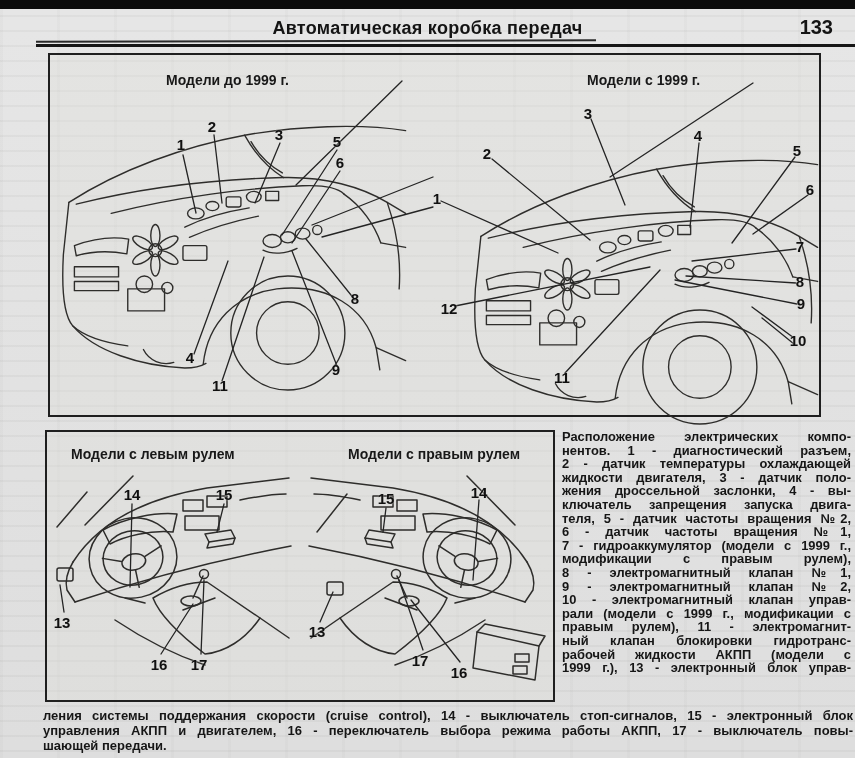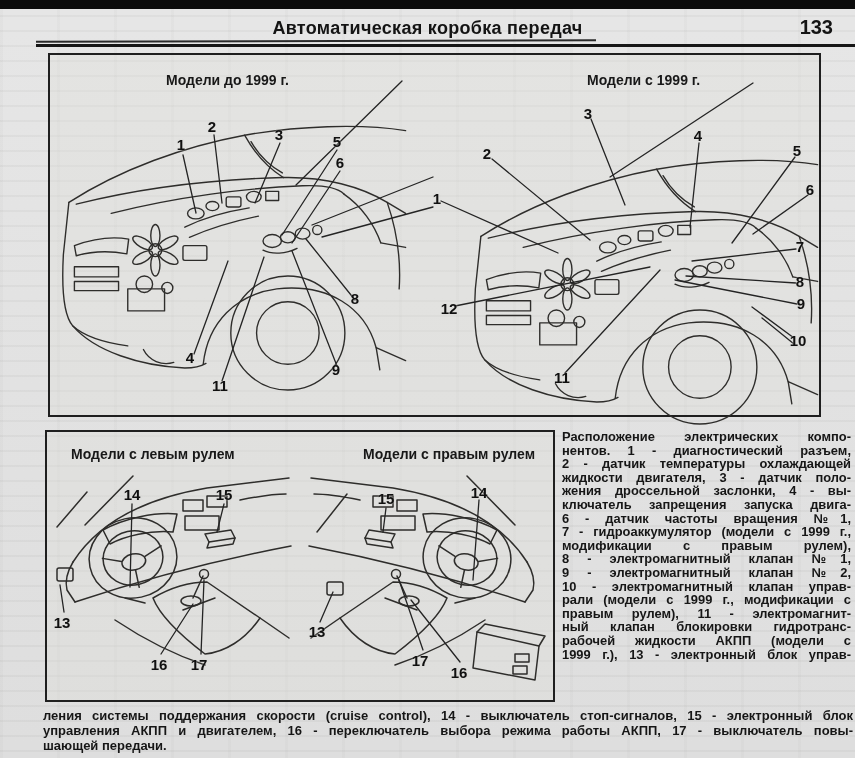--- a/index.html
+++ b/index.html
@@ -220,21 +220,21 @@
     <div class="co" style="left:750px; top:191px;">7</div>
     <div class="co" style="left:750px; top:226px;">8</div>
     <div class="co" style="left:751px; top:248px;">9</div>
     <div class="co" style="left:748px; top:285px;">10</div>
     <div class="co" style="left:399px; top:253px;">12</div>
     <div class="co" style="left:512px; top:322px;">11</div>
   </div>
 
   <div class="panelbox box-dash">
     <div class="panel-label" style="left:24px; top:14px;">Модели с левым рулем</div>
-    <div class="panel-label" style="left:316px; top:14px;">Модели с правым рулем</div>
+    <div class="panel-label" style="left:301px; top:14px;">Модели с правым рулем</div>
 
     <svg class="fill-svg" viewBox="0 0 506 268">
       <use href="#dash" xlink:href="#dash" transform="translate(8,38)"></use>
       <g transform="translate(258,38)">
         <use href="#dash" xlink:href="#dash" transform="translate(240,0) scale(-1,1)"></use>
       </g>
       <g class="ink">
         <rect x="10" y="136" width="16" height="13" rx="2"></rect>
         <rect x="280" y="150" width="16" height="13" rx="2"></rect>
         <path d="M430,200 L492,214 L488,248 L426,236 Z"></path>
@@ -270,20 +270,21 @@
     <div class="co" style="left:412px; top:240px;">16</div>
   </div>
 
   <div class="caption">
       <div class="cap-line">Расположение электрических компо-</div>
       <div class="cap-line">нентов. 1 - диагностический разъем,</div>
       <div class="cap-line">2 - датчик температуры охлаждающей</div>
       <div class="cap-line">жидкости двигателя, 3 - датчик поло-</div>
       <div class="cap-line">жения дроссельной заслонки, 4 - вы-</div>
       <div class="cap-line">ключатель запрещения запуска двига-</div>
+      <div class="cap-line">теля, 5 - датчик частоты вращения №2,</div>
       <div class="cap-line">6 - датчик частоты вращения №1,</div>
       <div class="cap-line">7 - гидроаккумулятор (модели с 1999 г.,</div>
       <div class="cap-line">модификации с правым рулем),</div>
       <div class="cap-line">8 - электромагнитный клапан №1,</div>
       <div class="cap-line">9 - электромагнитный клапан №2,</div>
       <div class="cap-line">10 - электромагнитный клапан управ-</div>
       <div class="cap-line">рали (модели с 1999 г., модификации с</div>
       <div class="cap-line">правым рулем), 11 - электромагнит-</div>
       <div class="cap-line">ный клапан блокировки гидротранс-</div>
       <div class="cap-line">рабочей жидкости АКПП (модели с</div>

